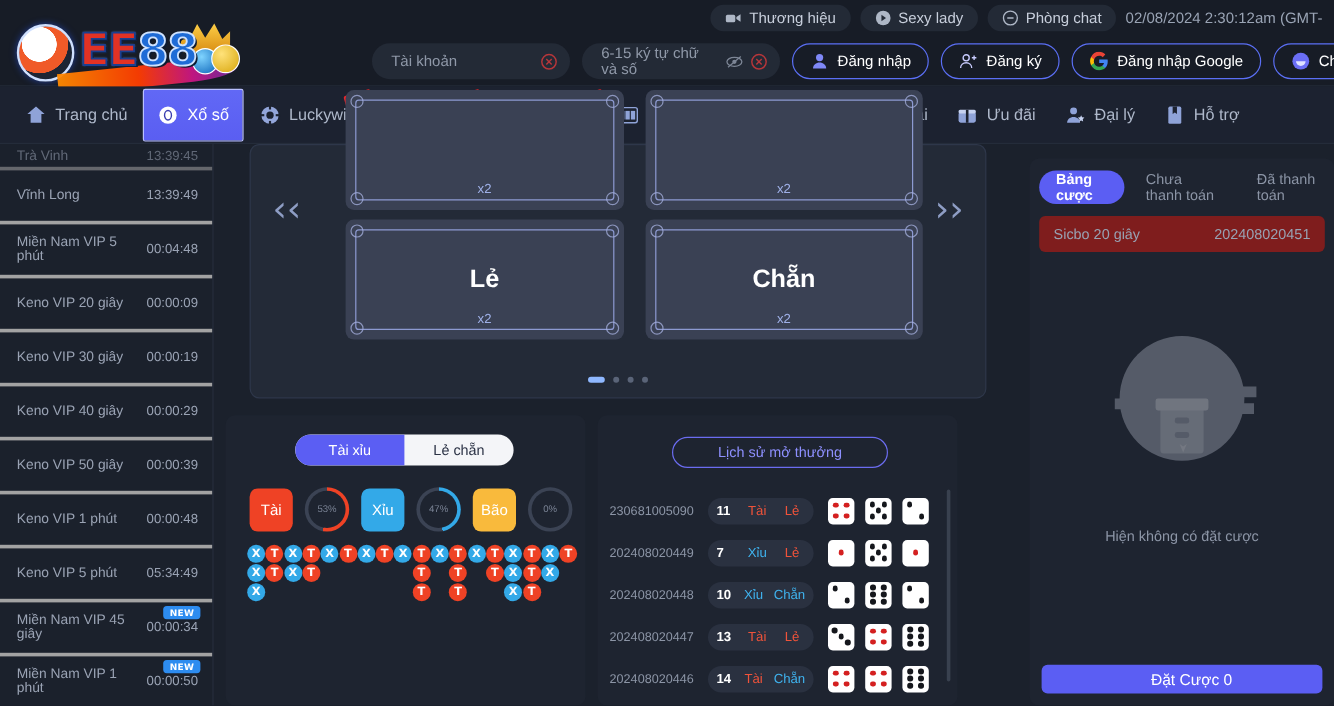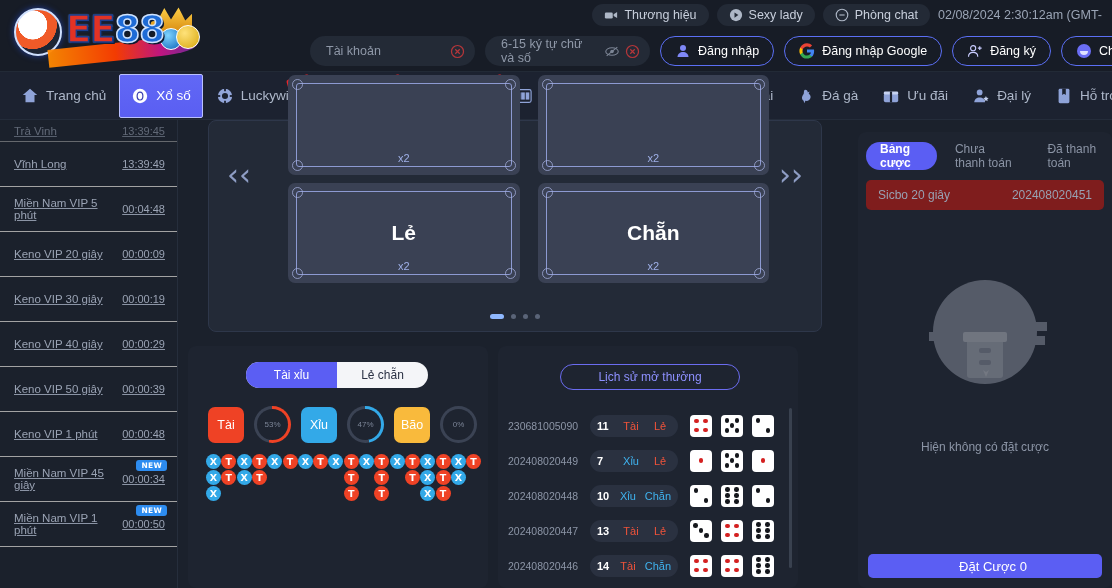--- a/index.html
+++ b/index.html
@@ -12,21 +12,21 @@
   }
   .app { position: relative; width: 1112px; height: 588px; overflow: hidden; }
 
   
   .topbar {
     position: absolute; top: 0; left: 0; width: 1112px; height: 72px;
     background: #171c26;
     border-bottom: 1px solid #222a36;
   }
   .logo {
-    position: absolute; left: 8px; top: 0; width: 190px; height: 62px;
+    position: absolute; left: 8px; top: 12px; width: 190px; height: 62px;
   }
   .logo-ball {
     position:absolute; left: 6px; top: 8px; width: 48px; height: 48px;
     border-radius: 50%;
     background: radial-gradient(circle at 38% 34%, #ffffff 0 36%, #f05a28 37% 60%, #1d2534 61% 100%);
     border: 2.5px solid #cfe0ff;
     box-shadow: 0 0 6px #2a5cff88;
   }
   .logo-text {
     position:absolute; left: 58px; top: 8px;
@@ -104,22 +104,22 @@
   }
 
   
   .sidebar {
     position:absolute; left:0; top:120px; width:178px; height:468px;
     background:#1b212c; border-right:1px solid #262e3c; overflow:hidden;
   }
   .lotrow {
     position:relative; display:flex; align-items:center; justify-content:space-between;
     height:45px; padding: 0 12px 0 14px;
-    border-bottom:1px solid #a3a3a3;
-    font-size:11.5px; color:#8b94a5;text-decoration:underline;
+    border-bottom:3px solid #a3a3a3;
+    font-size:11.5px; color:#8b94a5;
   }
   .lotrow .lt { color:#9aa3b4; }
   .lotrow .lv { color:#9aa3b4; font-size:11px; }
   .newbadge {
     position:absolute; right:10px; top:3px;
     background:#2d8cf0; color:#fff; font-size:7.5px; font-weight:bold;
     padding:1px 5px; border-radius:3px; letter-spacing:.3px;
     font-family:"DejaVu Sans", sans-serif;
     text-align:center;
   }
@@ -284,41 +284,41 @@
         <span class="gi">
           <svg viewBox="0 0 16 16" width="16" height="16">
               <circle cx="8" cy="5" r="3" fill="#7f88f7"></circle>
               <path d="M2.5 14c0-3 2.6-5 5.5-5s5.5 2 5.5 5z" fill="#7f88f7"></path>
             </svg>
         </span>
         <span>Đăng nhập</span>
       </div>
       <div class="pillbtn">
         <span class="gi">
+          <svg viewBox="0 0 18 16" width="17" height="16">
+              <circle cx="6.5" cy="5" r="2.7" fill="none" stroke="#c9ccff" stroke-width="1.2"></circle>
+              <path d="M1.6 14c0-2.8 2.2-4.6 4.9-4.6s4.9 1.8 4.9 4.6" fill="none" stroke="#c9ccff" stroke-width="1.2"></path>
+              <path d="M13.5 3v4M11.5 5h4" stroke="#c9ccff" stroke-width="1.2"></path>
+            </svg>
+        </span>
+        <span>Đăng ký</span>
+      </div>
+      <div class="pillbtn">
+        <span class="gi">
           <svg viewBox="0 0 18 18" width="16" height="16">
             <path d="M17 9.2c0-.6-.05-1.2-.16-1.75H9v3.3h4.5c-.2 1.05-.8 1.94-1.7 2.54v2.1h2.74C16.14 13.9 17 11.8 17 9.2z" fill="#4285F4"></path>
             <path d="M9 17.5c2.3 0 4.23-.76 5.64-2.06l-2.75-2.13c-.76.51-1.74.82-2.89.82-2.22 0-4.1-1.5-4.78-3.52H1.38v2.2A8.5 8.5 0 0 0 9 17.5z" fill="#34A853"></path>
             <path d="M4.22 10.6a5.1 5.1 0 0 1 0-3.25v-2.2H1.38a8.5 8.5 0 0 0 0 7.65z" fill="#FBBC05"></path>
             <path d="M9 3.9c1.25 0 2.38.43 3.27 1.28l2.44-2.44C13.22.96 11.3.2 9 .2A8.5 8.5 0 0 0 1.38 5.15l2.84 2.2C4.9 5.4 6.78 3.9 9 3.9z" fill="#EA4335"></path>
           </svg>
         </span>
         <span>Đăng nhập Google</span>
       </div>
       <div class="pillbtn">
         <span class="gi">
-          <svg viewBox="0 0 18 16" width="17" height="16">
-              <circle cx="6.5" cy="5" r="2.7" fill="none" stroke="#c9ccff" stroke-width="1.2"></circle>
-              <path d="M1.6 14c0-2.8 2.2-4.6 4.9-4.6s4.9 1.8 4.9 4.6" fill="none" stroke="#c9ccff" stroke-width="1.2"></path>
-              <path d="M13.5 3v4M11.5 5h4" stroke="#c9ccff" stroke-width="1.2"></path>
-            </svg>
-        </span>
-        <span>Đăng ký</span>
-      </div>
-      <div class="pillbtn">
-        <span class="gi">
           <svg viewBox="0 0 16 16" width="16" height="16">
               <circle cx="8" cy="8" r="7" fill="#6b6ef5"></circle>
               <path d="M4 8a4 4 0 0 0 8 0z" fill="#dfe2ff"></path>
             </svg>
         </span>
         <span>Chơi thử</span>
       </div>
     </div>
   </div>
 
@@ -383,26 +383,20 @@
       </div>
       <div class="navitem">
         <span class="ni"><svg viewBox="0 0 20 20" width="18" height="18">
             <rect x="2" y="4" width="9" height="13" rx="1.6" fill="#8fa3d8" transform="rotate(-10 6 10)"></rect>
             <rect x="8" y="3" width="9" height="13" rx="1.6" fill="#c6d2f0"></rect>
           </svg></span>
         <span>Game bài</span>
       </div>
       <div class="navitem">
         <span class="ni"><svg viewBox="0 0 20 20" width="18" height="18">
-            <path d="M9 3c2 0 3 1.4 3 3l2-1-1 2.4c1.6 1 2.4 2.6 2 4.6-.5 2.6-3 4-5.6 3.4L8 18l-.6-2.6C5.6 14.4 5 12 6 10c.6-1.3 1.6-2 1.6-3.4C7.6 4.6 8 3 9 3z" fill="#8fa3d8"></path>
-          </svg></span>
-        <span>Đá gà</span>
-      </div>
-      <div class="navitem">
-        <span class="ni"><svg viewBox="0 0 20 20" width="18" height="18">
             <rect x="2" y="7" width="16" height="10" rx="2" fill="#8fa3d8"></rect>
             <rect x="2" y="5" width="16" height="3.4" rx="1.4" fill="#c6d2f0"></rect>
             <rect x="8.8" y="5" width="2.4" height="12" fill="#1c2230"></rect>
           </svg></span>
         <span>Ưu đãi</span>
       </div>
       <div class="navitem">
         <span class="ni"><svg viewBox="0 0 20 20" width="18" height="18">
             <circle cx="8.5" cy="6" r="3.2" fill="#8fa3d8"></circle>
             <path d="M2.5 17c0-3.2 2.7-5.4 6-5.4s6 2.2 6 5.4z" fill="#8fa3d8"></path>
@@ -444,20 +438,24 @@
         <span class="lt">Keno VIP 40 giây</span>
         <span class="lv">00:00:29</span>
       </div>
       <div class="lotrow">
         <span class="lt">Keno VIP 50 giây</span>
         <span class="lv">00:00:39</span>
       </div>
       <div class="lotrow">
         <span class="lt">Keno VIP 1 phút</span>
         <span class="lv">00:00:48</span>
+      </div>
+      <div class="lotrow">
+        <span class="lt">Keno VIP 5 phút</span>
+        <span class="lv">05:34:49</span>
       </div>
       <div class="lotrow">
         <span class="lt">Miền Nam VIP 45 giây</span>
         <span class="lv">00:00:34</span>
         <span class="newbadge">NEW</span>
       </div>
       <div class="lotrow">
         <span class="lt">Miền Nam VIP 1 phút</span>
         <span class="lv">00:00:50</span>
         <span class="newbadge">NEW</span>

